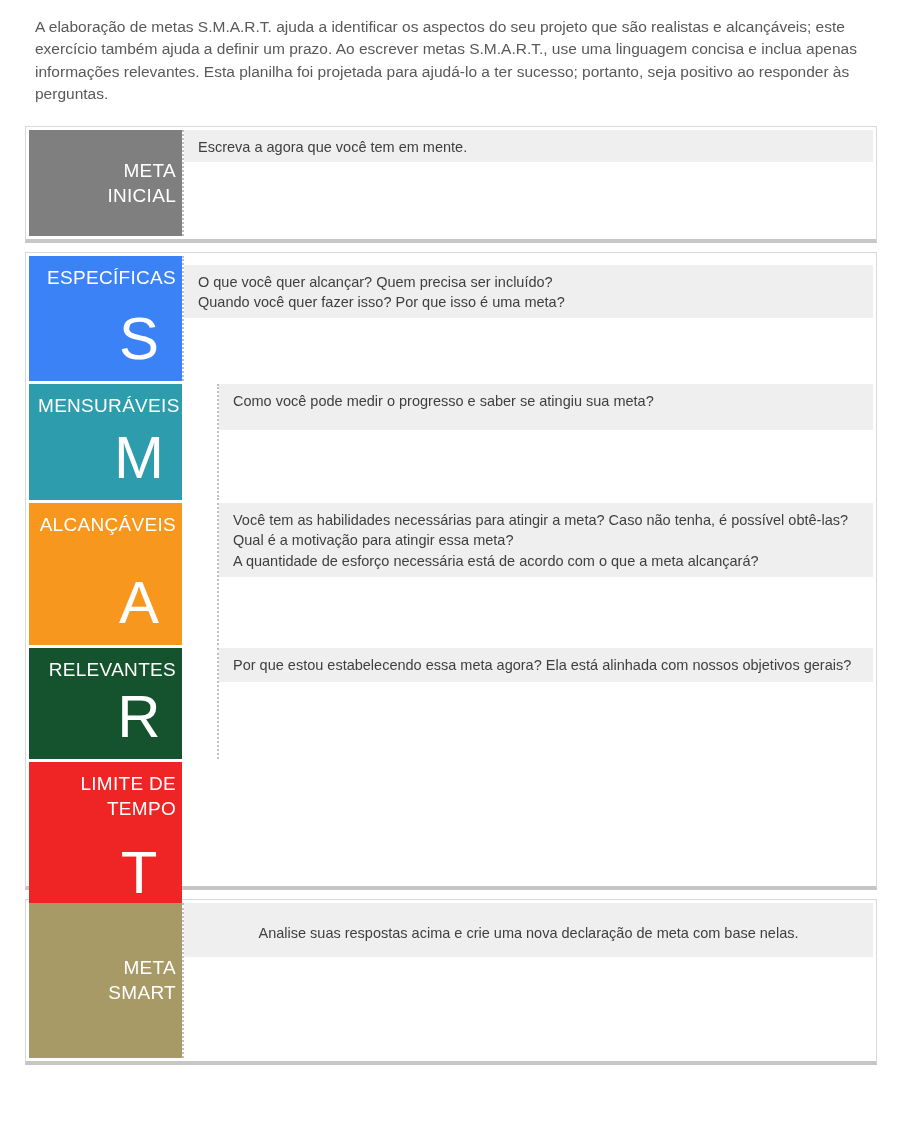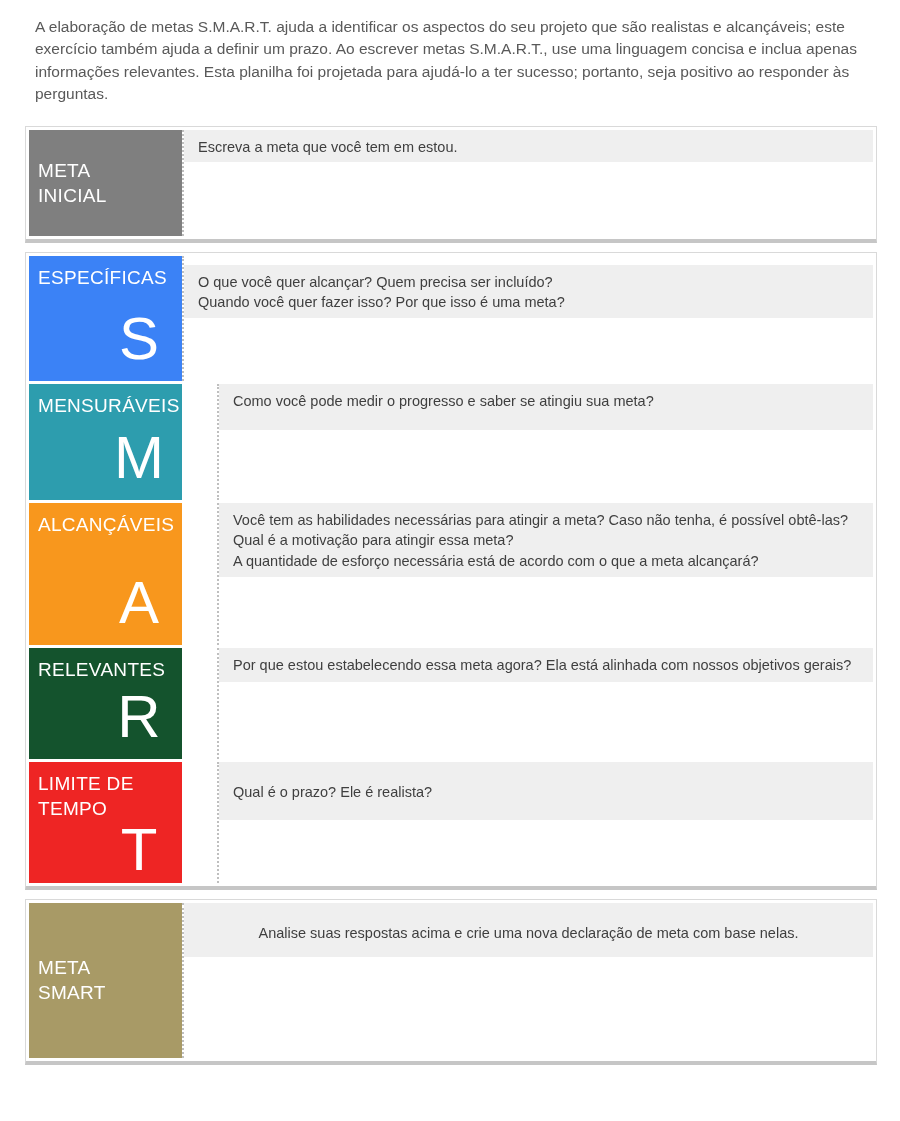--- a/index.html
+++ b/index.html
@@ -30,21 +30,21 @@
   }
   .goal-table.last { margin-bottom:0; }
 
   .row { display:flex; }
   .row + .row { margin-top:3px;gap:35px; }
 
   .head {
     width:153px; flex:0 0 153px;
     color:#ffffff;
     padding:9px 6px 12px 9px;
-    display:flex; flex-direction:column;
+    display:flex; flex-direction:column;text-align:right;
   }
   .head.center { justify-content:center; padding-top:0; padding-bottom:0; }
   .head .label {
     font-size:19px; line-height:1.32; font-weight:normal;
     white-space:pre-line; letter-spacing:0.3px;
   }
   .head .big-letter {
     margin-top:auto; align-self:center;
     transform:translateX(32px);
     font-size:60px; line-height:0.95; font-weight:300;
@@ -64,21 +64,21 @@
     white-space:pre-line;
   }
   .answer { flex:1 1 auto; background:#ffffff; }
 
   
   .row-initial { height:106px; }
   .row-s { height:125px; }
   .row-m { height:116px; }
   .row-a { height:142px; }
   .row-r { height:111px; }
-  .row-t { height:121px; }
+  .row-t { height:121px;flex-direction:column; }
   .row-smart { height:155px; }
 
   
   .p-initial { min-height:28px; }
   .p-s { min-height:48px;margin-top:9px; }
   .p-m { min-height:46px; }
   .p-a { min-height:70px; }
   .p-r { min-height:34px; }
   .p-t { min-height:58px; display:flex; align-items:center; }
   .p-smart { min-height:54px; padding-top:20px;text-align:center; }
@@ -91,21 +91,21 @@
 
   <p class="intro">A elaboração de metas S.M.A.R.T. ajuda a identificar os aspectos do seu projeto que são realistas e alcançáveis; este exercício também ajuda a definir um prazo. Ao escrever metas S.M.A.R.T., use uma linguagem concisa e inclua apenas informações relevantes. Esta planilha foi projetada para ajudá-lo a ter sucesso; portanto, seja positivo ao responder às perguntas.</p>
 
   <section class="goal-table">
     <div class="row row-initial">
       <div class="head center" style="background: rgb(127, 127, 127);">
         <span class="label">META
 INICIAL</span>
       </div>
       <div class="body">
-        <div class="prompt p-initial">Escreva a meta que você tem em estou.</div>
+        <div class="prompt p-initial">Escreva a agora que você tem em mente.</div>
         <div class="answer"></div>
       </div>
     </div>
   </section>
 
   <section class="goal-table">
 
     <div class="row row-s">
       <div class="head" style="background: #3b82f6;">
         <span class="label">ESPECÍFICAS</span>

